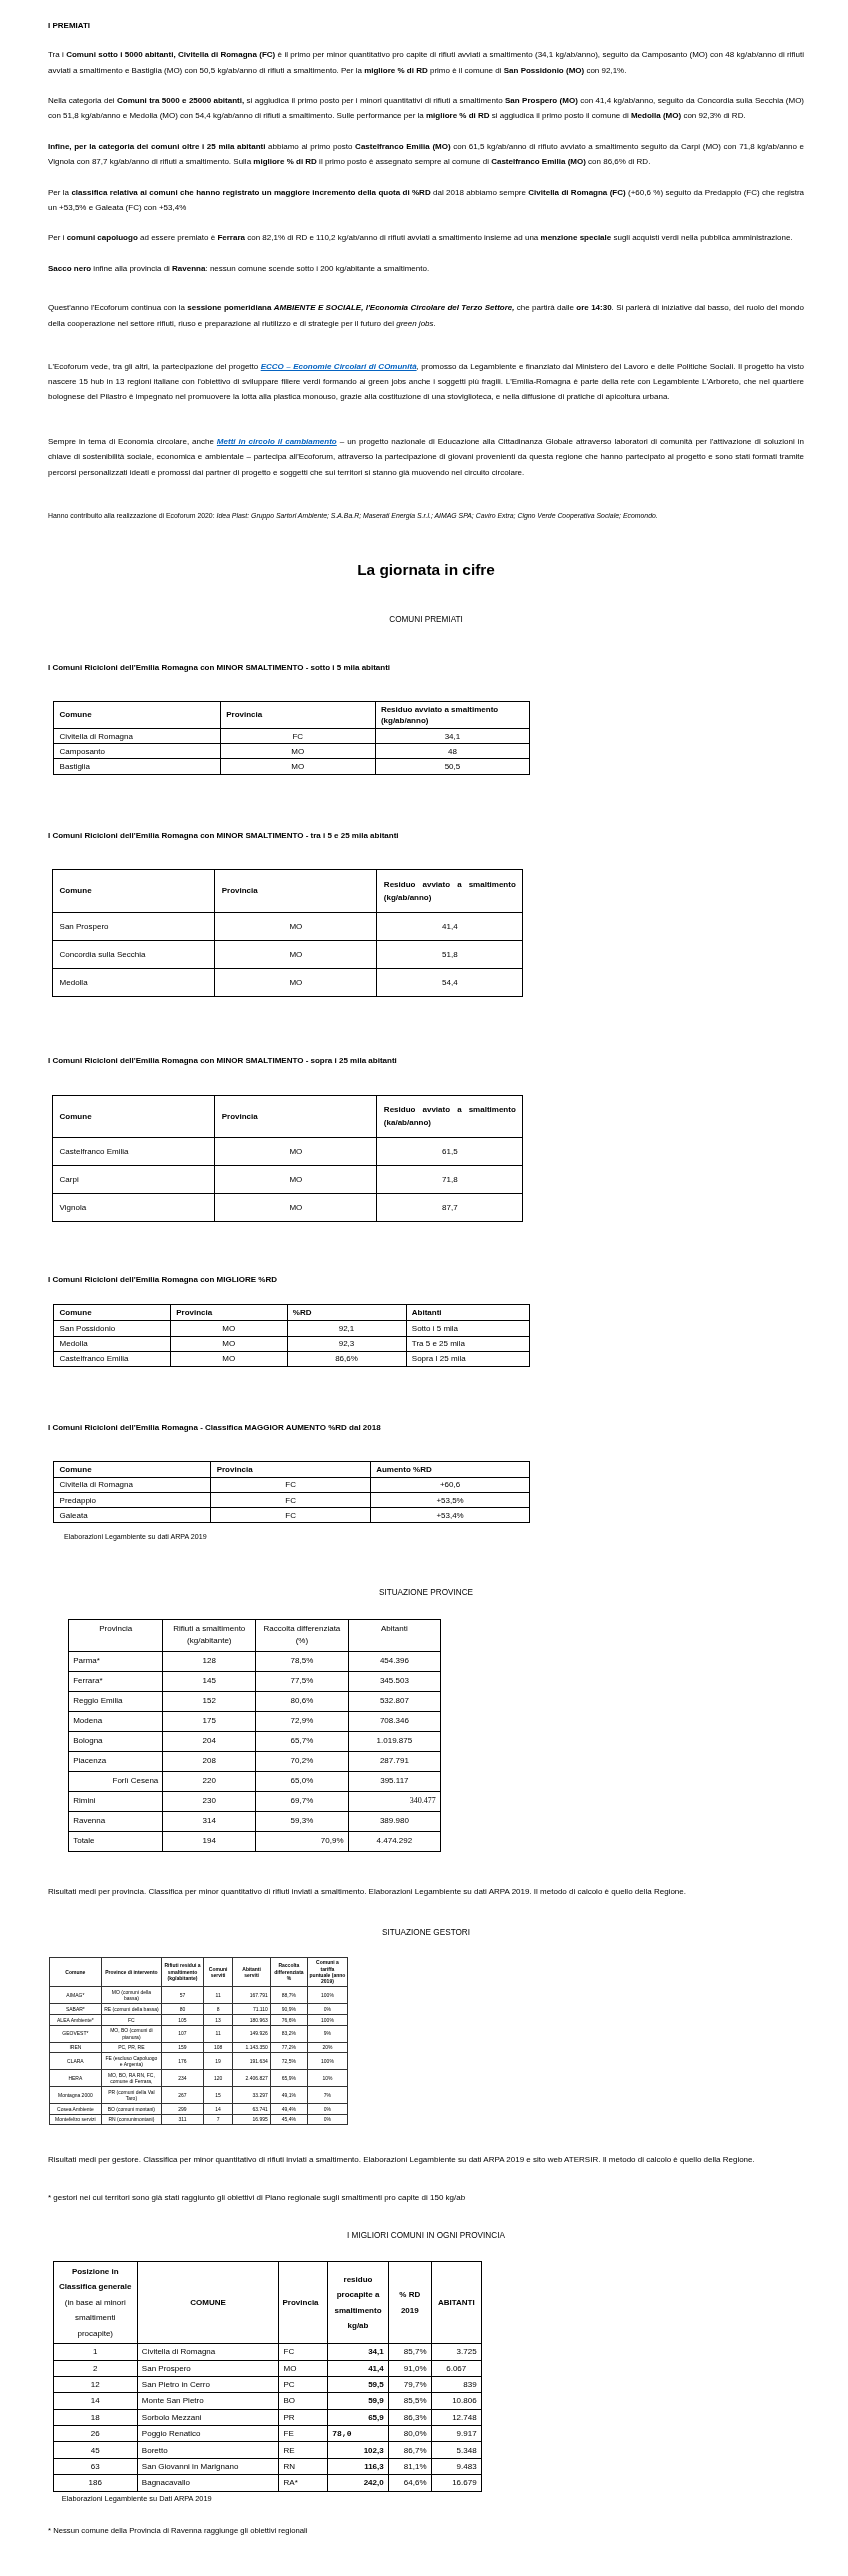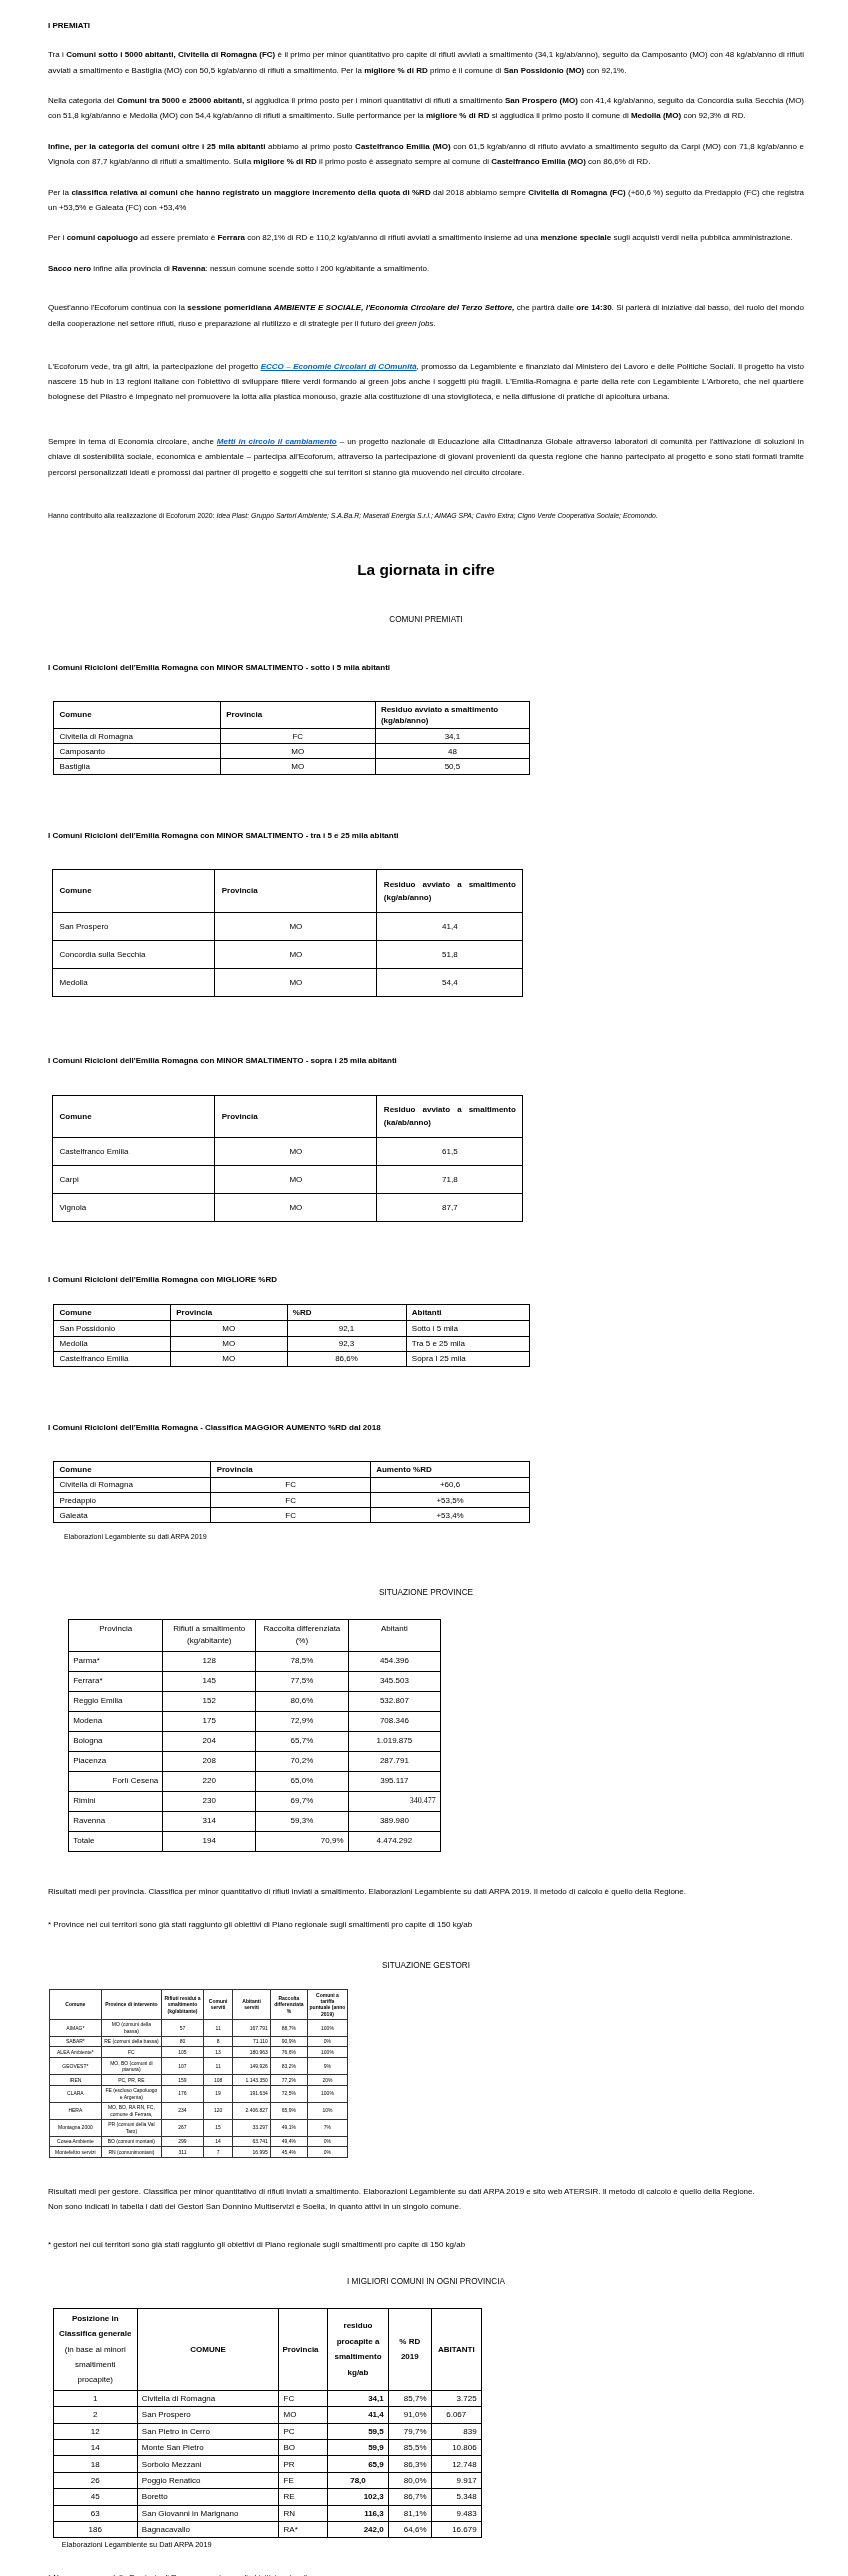--- a/index.html
+++ b/index.html
@@ -325,21 +325,20 @@
           <tr>
             <td style="text-align: left;">Totale</td>
             <td style="text-align: center;">194</td>
             <td style="text-align: right;">70,9%</td>
             <td style="text-align: center;">4.474.292</td>
           </tr>
         </tbody>
       </table>
     </div>
   <p class="notes" style="margin-top:32px;">Risultati medi per provincia.  Classifica per minor quantitativo di rifiuti inviati a smaltimento. Elaborazioni Legambiente su dati ARPA 2019. Il metodo di calcolo è quello della Regione.</p>
-  <p class="footnote" style="margin-top:17px;">* Province nei cui territori sono già stati  raggiunto gli obiettivi di Piano regionale sugli smaltimenti pro capite di 150 kg/ab</p>
 
   <div class="center-label" style="margin-top:25.4px;">SITUAZIONE GESTORI</div>
   <div class="tablewrap t-gest" style="margin-top:16px;">
       <table>
         <colgroup>
           <col style="width: 17.3%;">
           <col style="width: 20.3%;">
           <col style="width: 14%;">
           <col style="width: 9.9%;">
           <col style="width: 12.6%;">
@@ -445,21 +444,20 @@
             <td style="text-align: center;">311</td>
             <td style="text-align: center;">7</td>
             <td style="text-align: right;">16.995</td>
             <td style="text-align: center;">45,4%</td>
             <td style="text-align: center;">0%</td>
           </tr>
         </tbody>
       </table>
     </div>
   <p class="notes" style="margin-top:27.5px; line-height:14.3px;">Risultati medi per gestore. Classifica per minor quantitativo di rifiuti inviati a smaltimento. Elaborazioni Legambiente su dati ARPA 2019 e sito web ATERSIR. Il metodo di calcolo è quello della Regione.</p>
-  <p class="notes" style="margin-top:0; line-height:14.3px;">Non sono indicati in tabella i dati dei Gestori San Donnino Multiservizi e Soelia, in quanto attivi in un singolo comune.</p>
   <p class="footnote" style="margin-top:23px;">* gestori nei cui territori sono già stati  raggiunto gli obiettivi di Piano regionale sugli smaltimenti pro capite di 150 kg/ab</p>
 
   <div class="center-label" style="margin-top:22px;">I MIGLIORI COMUNI IN OGNI PROVINCIA</div>
   <div class="tablewrap t-best" style="margin-top:18px;">
       <table>
         <colgroup>
           <col style="width: 19.6%;">
           <col style="width: 33.1%;">
           <col style="width: 11.4%;">
           <col style="width: 14.2%;">
@@ -514,21 +512,21 @@
             <td style="text-align: left;">Sorbolo Mezzani</td>
             <td style="text-align: left;">PR</td>
             <td class="b" style="text-align: right;">65,9</td>
             <td style="text-align: right;">86,3%</td>
             <td style="text-align: right;">12.748</td>
           </tr>
           <tr>
             <td style="text-align: center;">26</td>
             <td style="text-align: left;">Poggio Renatico</td>
             <td style="text-align: left;">FE</td>
-            <td class="b" style="text-align: center;">78,0</td>
+            <td class="b" style="text-align: left; font-family: Liberation Mono, monospace;">78,0</td>
             <td style="text-align: right;">80,0%</td>
             <td style="text-align: right;">9.917</td>
           </tr>
           <tr>
             <td style="text-align: center;">45</td>
             <td style="text-align: left;">Boretto</td>
             <td style="text-align: left;">RE</td>
             <td class="b" style="text-align: right;">102,3</td>
             <td style="text-align: right;">86,7%</td>
             <td style="text-align: right;">5.348</td>

